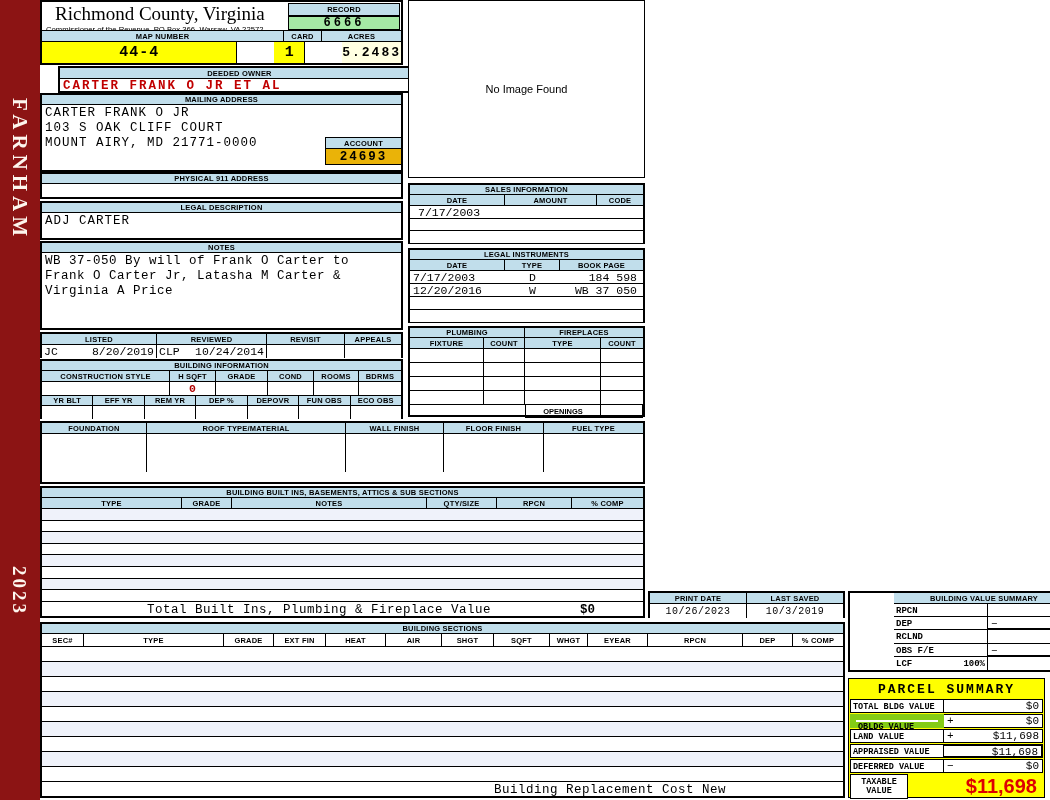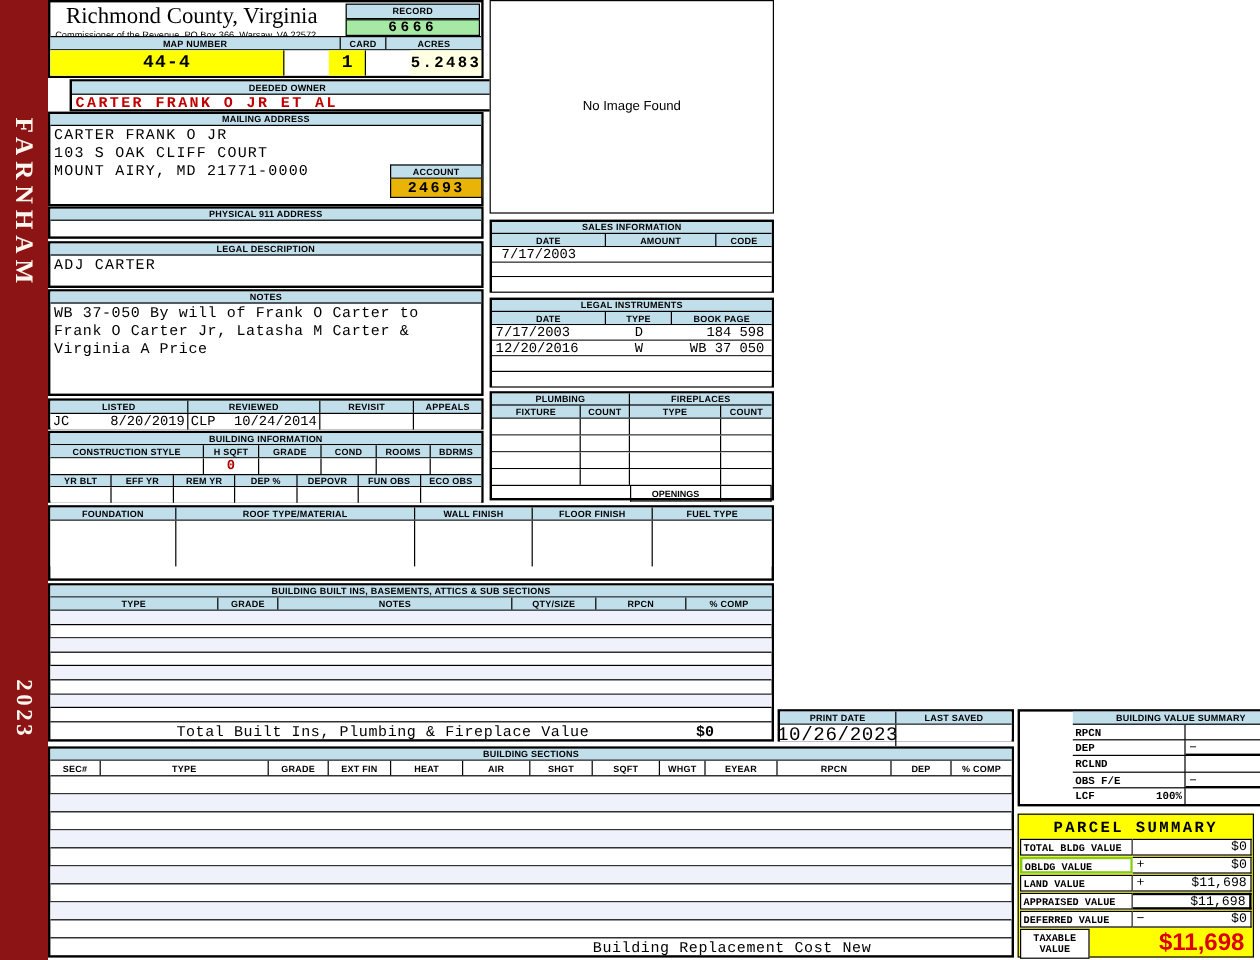--- a/index.html
+++ b/index.html
@@ -287,21 +287,21 @@
       <span style="font-size:12.5px;letter-spacing:.5px;padding-left:105px;">Total Built Ins, Plumbing &amp; Fireplace Value</span>
       <span style="font-size:12.5px;font-weight:bold;margin-left:auto;padding-right:48px;">$0</span>
     </div>
   </div>
 
   <div class="s box2" style="left:648px;top:591px;width:197px;height:27px;">
     <div class="hrow" style="height:11px;border-top:none;">
       <div style="width:97px;">PRINT DATE</div>
       <div style="flex:1;">LAST SAVED</div>
     </div>
-    <div class="vrow val" style="height:14px;font-size:16px;letter-spacing:.5px;flex-direction:column;">
+    <div class="vrow val" style="height:14px;font-size:10px;letter-spacing:.5px;">
       <div class="ctr" style="width:97px;">10/26/2023</div>
       <div class="ctr" style="flex:1;">10/3/2019</div>
     </div>
   </div>
 
   <div class="s box2" style="left:848px;top:591px;width:228px;height:81px;padding-left:44px;">
     <div class="bar" style="height:11px;border:none;border-bottom:1px solid #000;">BUILDING VALUE SUMMARY</div>
     <div style="display:flex;height:13.2px;">
       <div class="val" style="width:94px;border-right:1px solid #000;border-bottom:1px solid #000;font-weight:bold;font-size:9px;padding:2px 2px 0;display:flex;justify-content:space-between;">
         <span>RPCN</span>
@@ -386,21 +386,21 @@
   <div class="s" style="left:848px;top:678px;width:197px;height:120px;background:#FFFF00;border:1px solid #000;padding:1px;">
     <div class="ctr val" style="height:19px;font-weight:bold;font-size:13px;letter-spacing:2px;">PARCEL SUMMARY</div>
     <div style="display:flex;height:14px;margin-bottom:1px;">
       <div class="val" style="width:94px;background:#fff;border:1px solid #000;font-weight:bold;font-size:8.5px;padding:2px 0 0 2px;">TOTAL BLDG VALUE</div>
       <div class="val" style="flex:1;background:#fff;border:1px solid #000;border-left:none;font-size:11px;display:flex;justify-content:space-between;padding:0 3px;">
         <span></span>
         <span>$0</span>
       </div>
     </div>
     <div style="display:flex;height:14px;margin-bottom:1px;">
-      <div class="val" style="width:94px;background:#fff;border:2px solid #84cc16;font-weight:bold;font-size:8.5px;padding:2px 0 0 2px;">OBLDG VALUE</div>
+      <div class="val" style="width:94px;background:#fff;border:6px solid #84cc16;font-weight:bold;font-size:8.5px;padding:2px 0 0 2px;">OBLDG VALUE</div>
       <div class="val" style="flex:1;background:#fff;border:1px solid #000;border-left:none;font-size:11px;display:flex;justify-content:space-between;padding:0 3px;">
         <span>+</span>
         <span>$0</span>
       </div>
     </div>
     <div style="display:flex;height:14px;margin-bottom:1px;">
       <div class="val" style="width:94px;background:#fff;border:1px solid #000;font-weight:bold;font-size:8.5px;padding:2px 0 0 2px;">LAND VALUE</div>
       <div class="val" style="flex:1;background:#fff;border:1px solid #000;border-left:none;font-size:11px;display:flex;justify-content:space-between;padding:0 3px;">
         <span>+</span>
         <span>$11,698</span>

